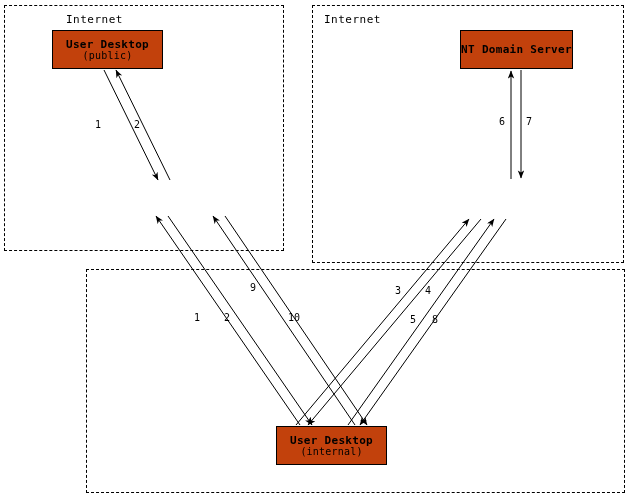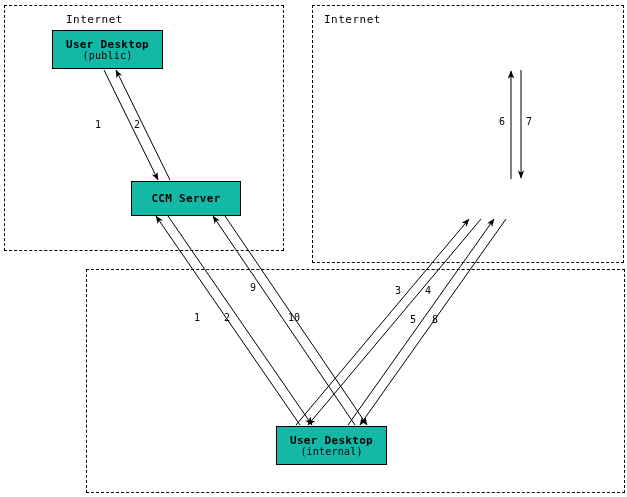--- a/index.html
+++ b/index.html
@@ -19,21 +19,21 @@
   .zone-label{
     position:absolute;
     font-size:11px;
     color:#000000;
     white-space:nowrap;
     letter-spacing:0.5px;
   }
   .node{
     position:absolute;
     border:1px solid #000000;
-    background:#14b8a6;
+    background:#c2410c;
     box-sizing:border-box;
     display:flex;
     flex-direction:column;
     align-items:center;
     justify-content:center;
     color:#000000;
   }
   .node-title{
     font-size:11px;
     font-weight:bold;
@@ -94,24 +94,24 @@
       <line x1="511" y1="179" x2="511" y2="71" marker-end="url(#ah)"></line>
       <line x1="521" y1="70" x2="521" y2="178" marker-end="url(#ah)"></line>
     </g>
   </svg>
 
   <div class="node" style="left:52px;top:30px;width:111px;height:39px;">
     <span class="node-title">User Desktop</span>
     <span class="node-sub">(public)</span>
   </div>
 
-  <div class="node" style="left:131px;top:181px;width:110px;height:35px;">
-    <span class="node-title">CCM Server</span>
+
+  <div class="node" style="left:460px;top:30px;width:113px;height:39px;">
+    <span class="node-title">NT Domain Server</span>
   </div>
-
 
 
   <div class="node" style="left:276px;top:426px;width:111px;height:39px;">
     <span class="node-title">User Desktop</span>
     <span class="node-sub">(internal)</span>
   </div>
 
   <div class="edge-label" style="left:95px;top:120px;">1</div>
   <div class="edge-label" style="left:134px;top:120px;">2</div>
 

